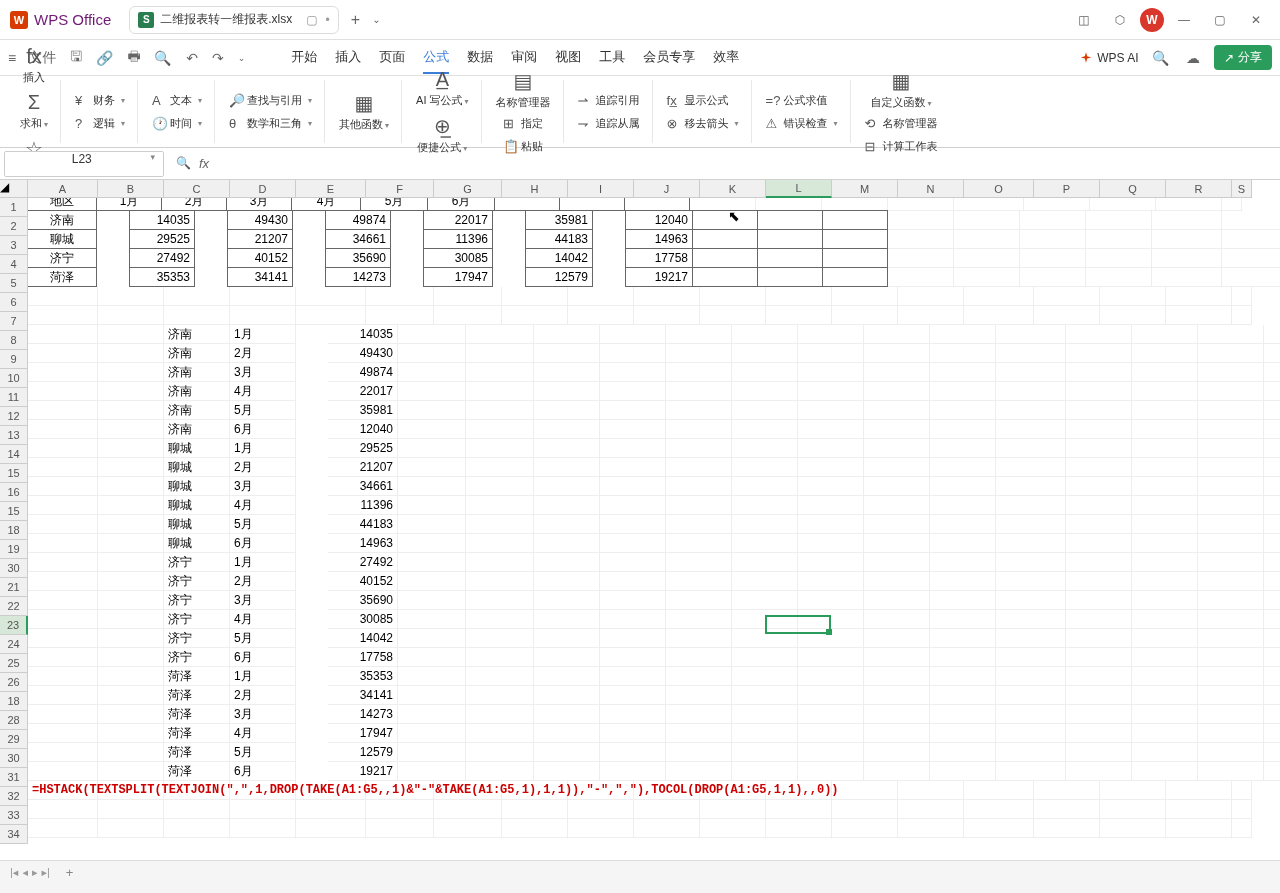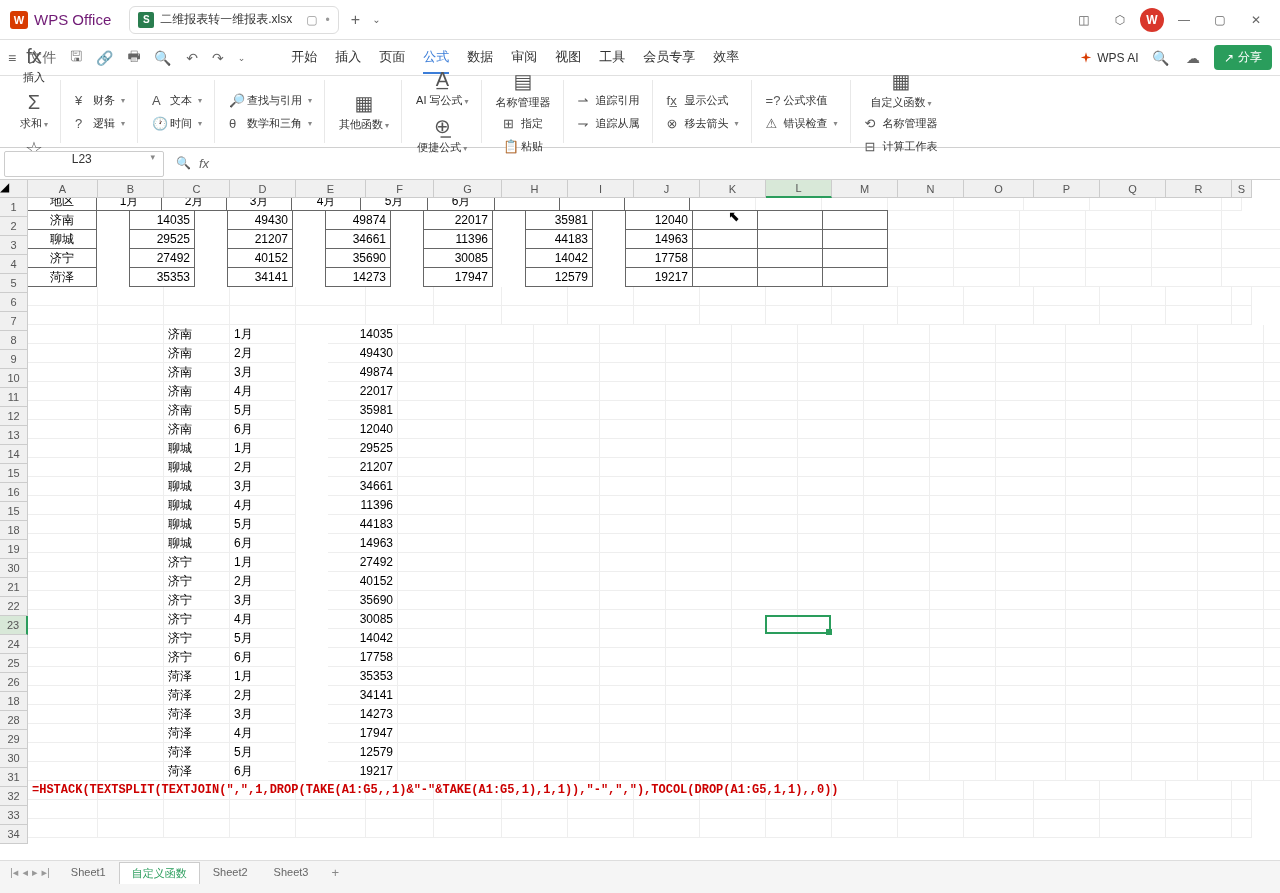--- a/index.html
+++ b/index.html
@@ -1096,20 +1096,14 @@
     </div>
   </div>
 
 <div class="bottom-bar">
   <div class="sheet-nav">
     <span>|◂</span>
     <span>◂</span>
     <span>▸</span>
     <span>▸|</span>
   </div>
-  <div id="sheet-tabs" style="display:flex">
-      <div class="sheet-tab">Sheet1</div>
-      <div class="sheet-tab active">自定义函数</div>
-      <div class="sheet-tab">Sheet2</div>
-      <div class="sheet-tab">Sheet3</div>
-    </div>
   <span class="add-sheet">+</span>
 </div>
 
 </body></html>

